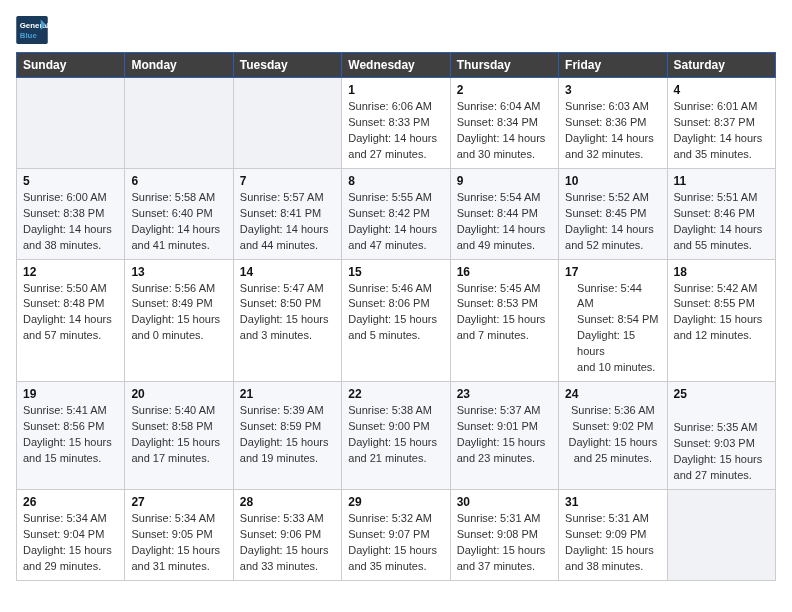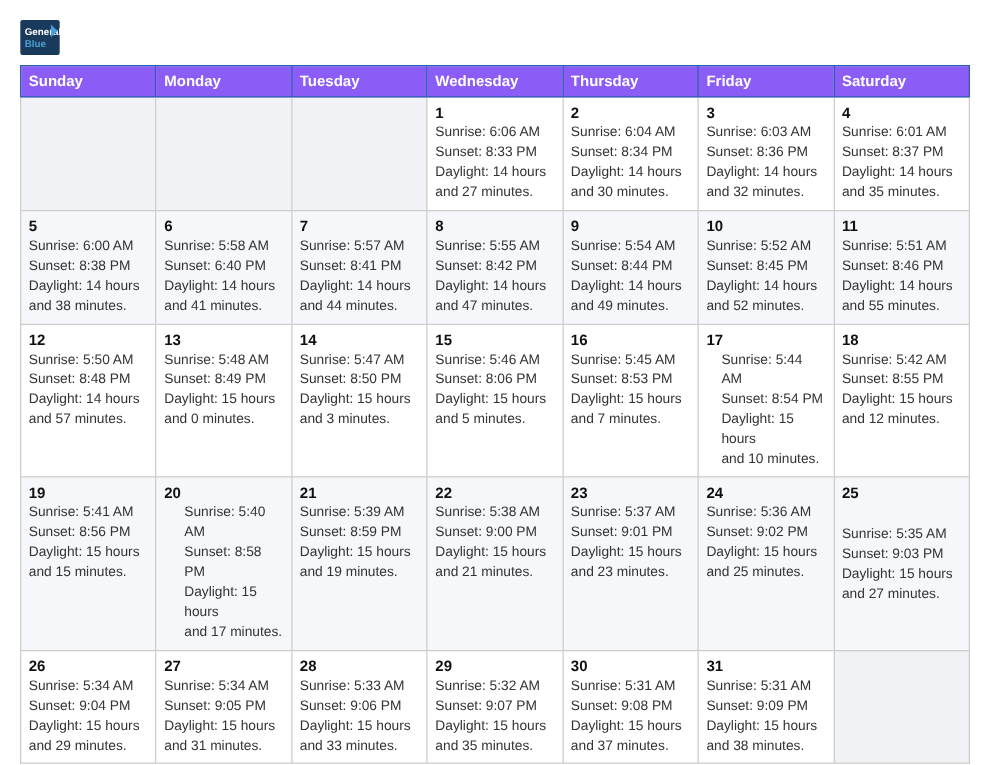--- a/index.html
+++ b/index.html
@@ -38,21 +38,21 @@
       color: #333;
       margin-top: 2px;
     }
     .calendar-table {
       width: 100%;
       border-collapse: collapse;
       margin-top: 8px;
       font-size: 10.5px;
     }
     .calendar-table th {
-      background: #8b5cf6;
+      background: #404040;
       color: #fff;
       text-align: left;
       padding: 5px 6px;
       font-size: 12px;
       font-weight: bold;
       border: 1px solid #2a5db0;
     }
     .calendar-table td {
       vertical-align: top;
       padding: 5px 6px;
@@ -199,21 +199,21 @@
       <tr>
         <td>
           <div class="day-num">12</div>
           <div class="day-info" style="white-space: pre-line;">Sunrise: 5:50 AM
 Sunset: 8:48 PM
 Daylight: 14 hours
 and 57 minutes.</div>
         </td>
         <td>
           <div class="day-num">13</div>
-          <div class="day-info" style="white-space: pre-line;">Sunrise: 5:48 AM
+          <div class="day-info" style="white-space: pre-line;">Sunrise: 5:56 AM
 Sunset: 8:49 PM
 Daylight: 15 hours
 and 0 minutes.</div>
         </td>
         <td>
           <div class="day-num">14</div>
           <div class="day-info" style="white-space: pre-line;">Sunrise: 5:47 AM
 Sunset: 8:50 PM
 Daylight: 15 hours
 and 3 minutes.</div>
@@ -250,21 +250,21 @@
       <tr>
         <td>
           <div class="day-num">19</div>
           <div class="day-info" style="white-space: pre-line;">Sunrise: 5:41 AM
 Sunset: 8:56 PM
 Daylight: 15 hours
 and 15 minutes.</div>
         </td>
         <td>
           <div class="day-num">20</div>
-          <div class="day-info" style="white-space: pre-line; margin-left: 16px;">Sunrise: 5:40 AM
+          <div class="day-info" style="white-space: pre-line;">Sunrise: 5:40 AM
 Sunset: 8:58 PM
 Daylight: 15 hours
 and 17 minutes.</div>
         </td>
         <td>
           <div class="day-num">21</div>
           <div class="day-info" style="white-space: pre-line;">Sunrise: 5:39 AM
 Sunset: 8:59 PM
 Daylight: 15 hours
 and 19 minutes.</div>
@@ -278,21 +278,21 @@
         </td>
         <td>
           <div class="day-num">23</div>
           <div class="day-info" style="white-space: pre-line;">Sunrise: 5:37 AM
 Sunset: 9:01 PM
 Daylight: 15 hours
 and 23 minutes.</div>
         </td>
         <td>
           <div class="day-num">24</div>
-          <div class="day-info" style="white-space: pre-line;">Sunrise: 5:36 AM
+          <div class="day-info" style="white-space: pre-line; text-align: center;">Sunrise: 5:36 AM
 Sunset: 9:02 PM
 Daylight: 15 hours
 and 25 minutes.</div>
         </td>
         <td>
           <div class="day-num">25</div>
           <div class="day-info" style="white-space: pre-line; margin-top: 19px;">Sunrise: 5:35 AM
 Sunset: 9:03 PM
 Daylight: 15 hours
 and 27 minutes.</div>

